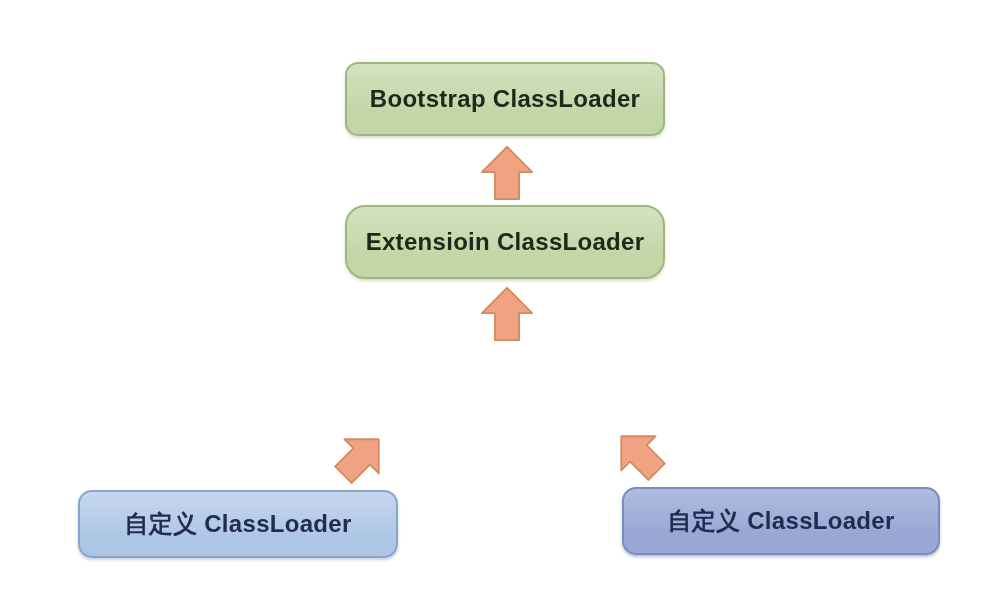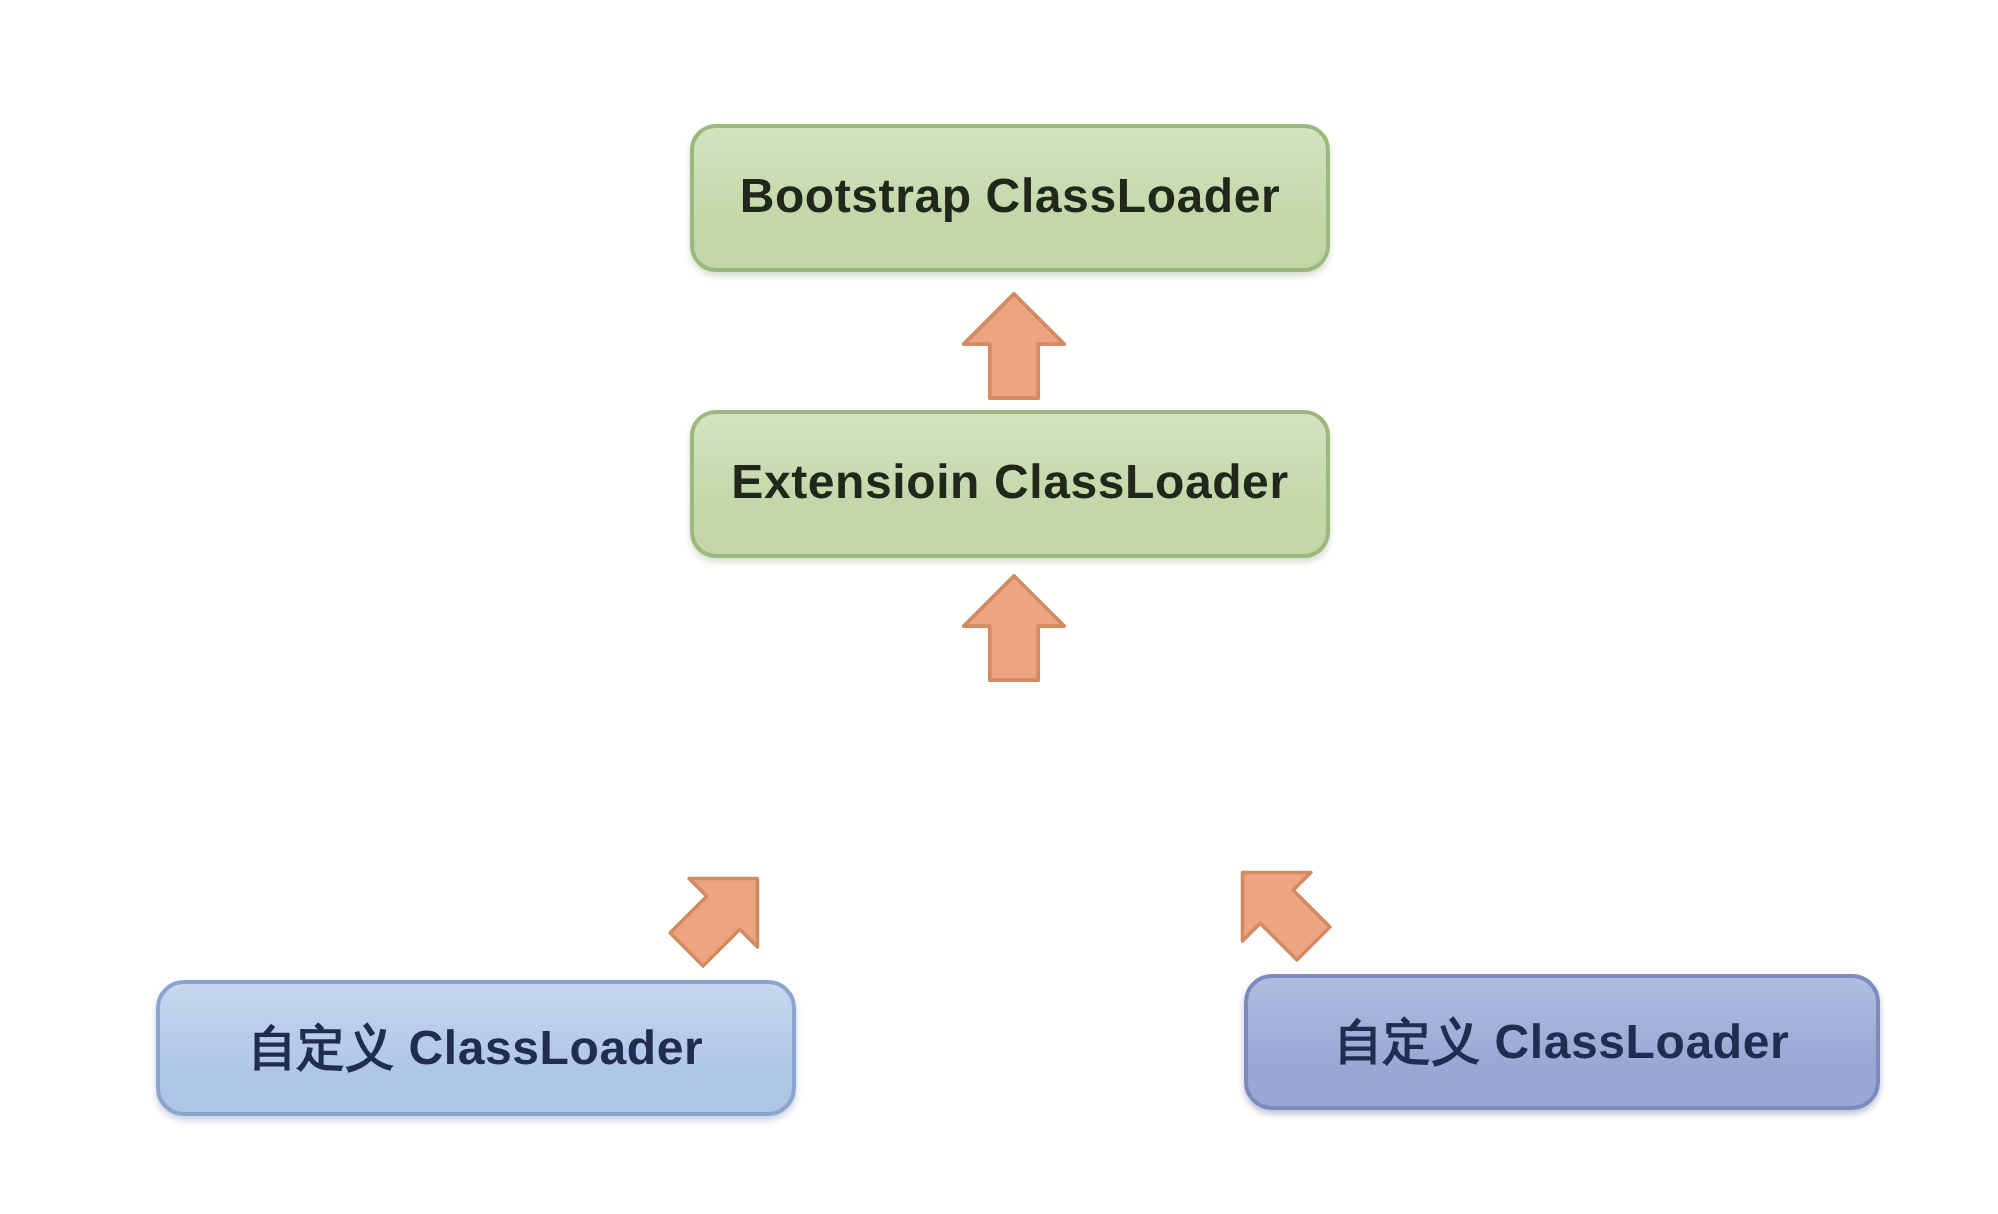--- a/index.html
+++ b/index.html
@@ -29,21 +29,21 @@
     width: 320px;
     height: 74px;
     left: 345px;
     border: 2px solid var(--green_border);
     border-radius: 13px;
     background: linear-gradient(180deg, var(--green_fill_top) 0%, var(--green_fill) 70%);
     color: var(--text_green_box);
     box-shadow: 0 2px 3px rgba(90,120,70,0.25);
   }
   .node-bootstrap   { top: 62px; }
-  .node-extension   { top: 205px; }
+  .node-extension   { top: 205px; border-radius: 20px; }
   .node-application { top: 347px; }
   .node-blue-light {
     width: 320px;
     height: 68px;
     left: 78px;
     top: 490px;
     border: 2px solid var(--blue_light_border);
     border-radius: 14px;
     background: linear-gradient(180deg, var(--blue_light_fill_top) 0%, var(--blue_light_fill) 70%);
     color: var(--text_blue_box);

